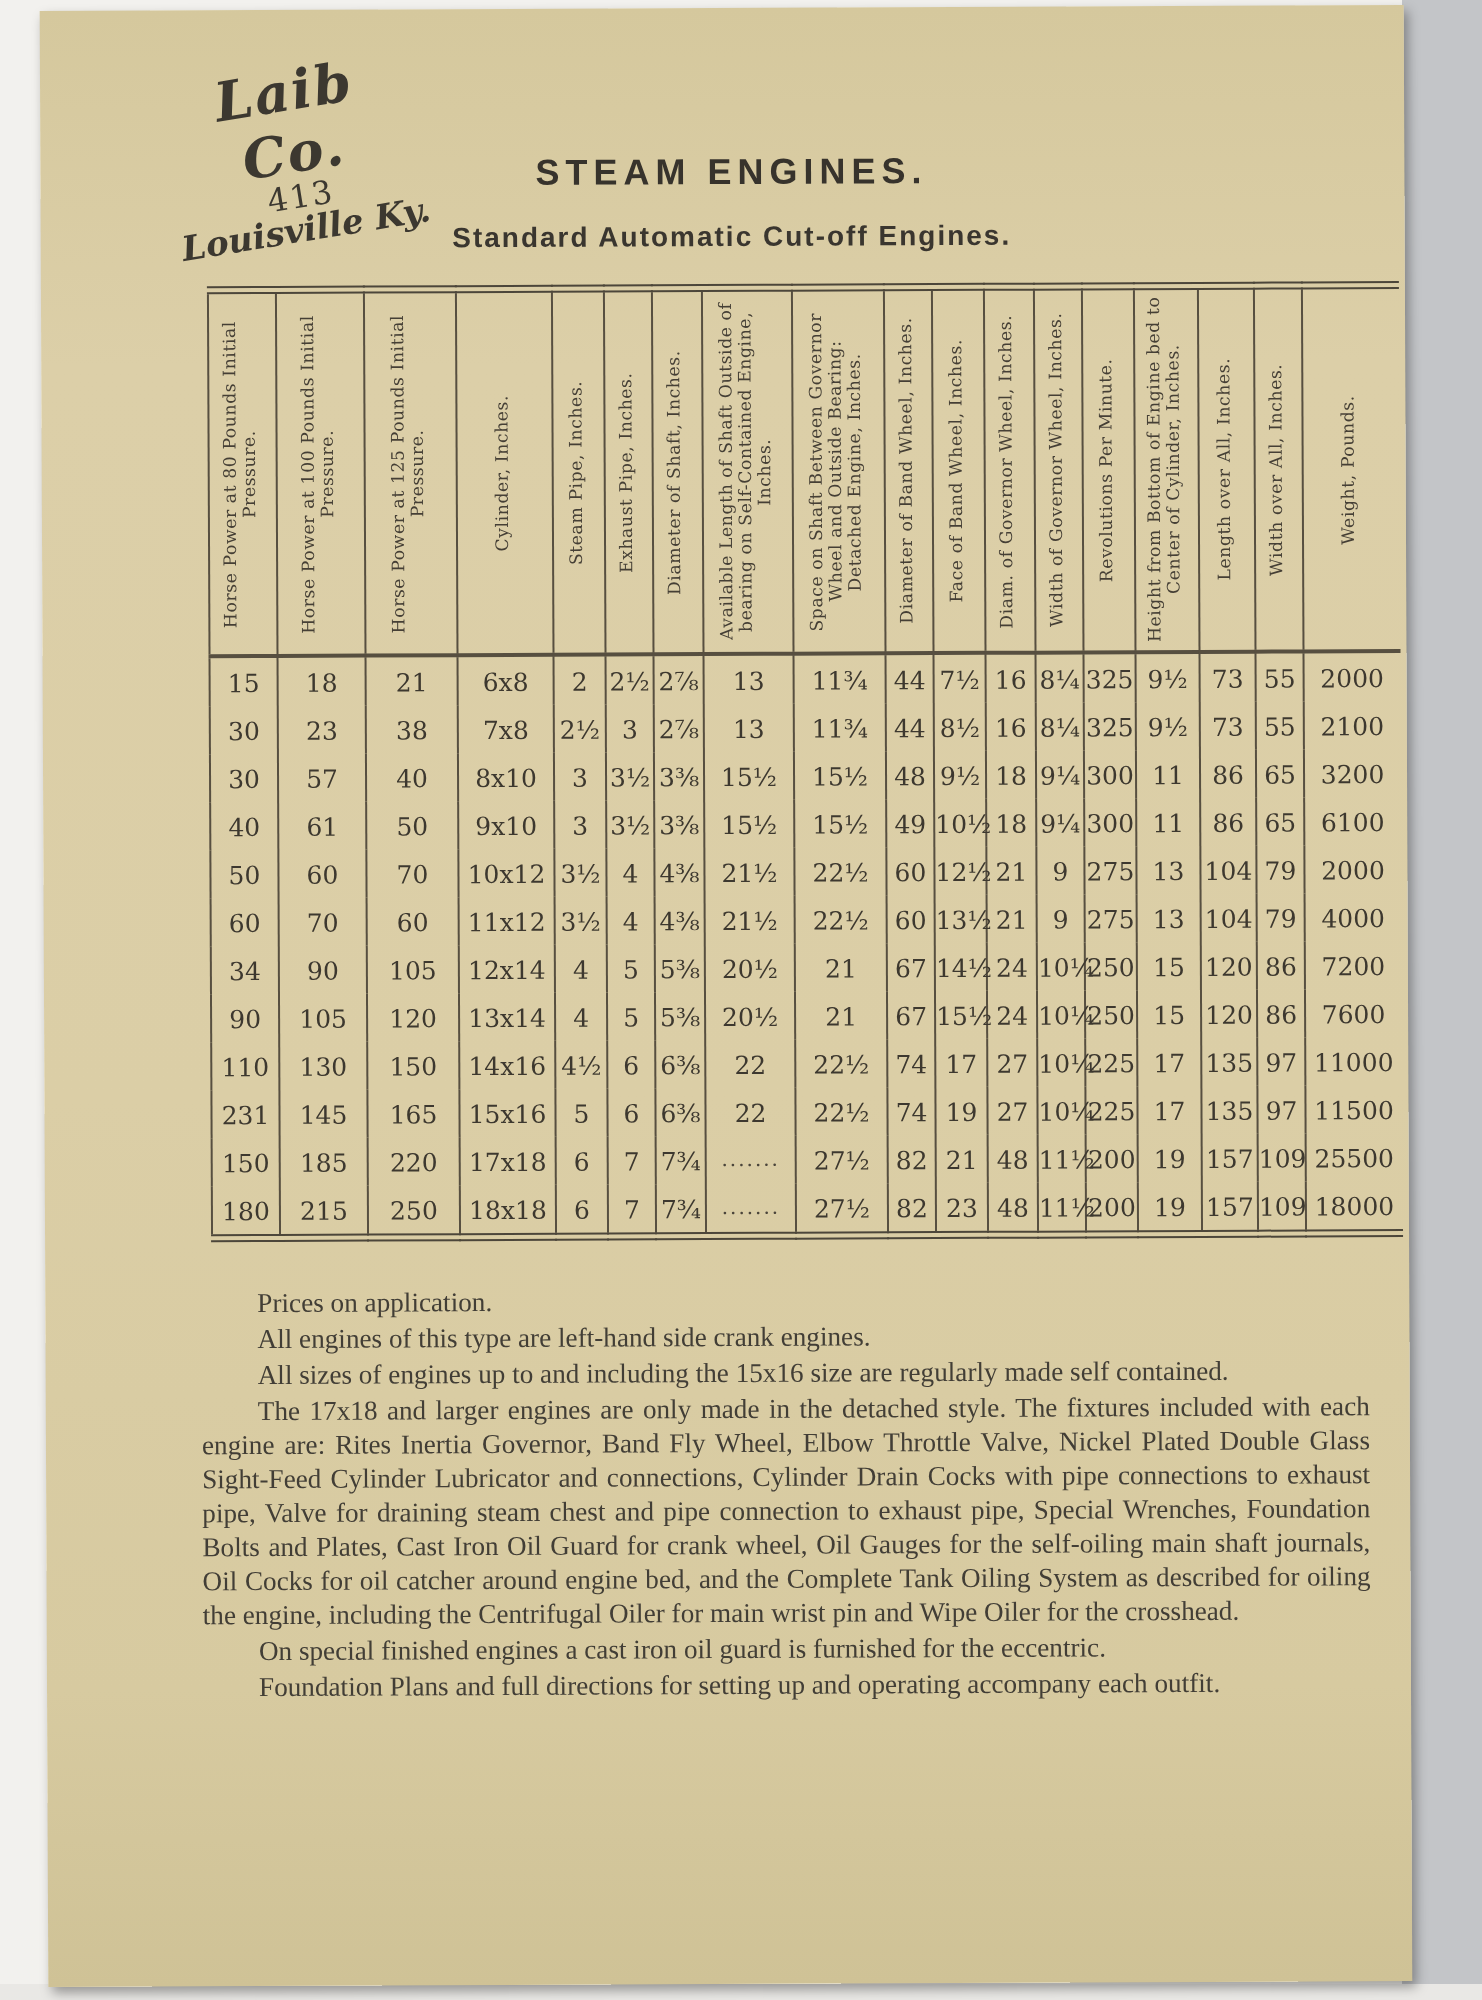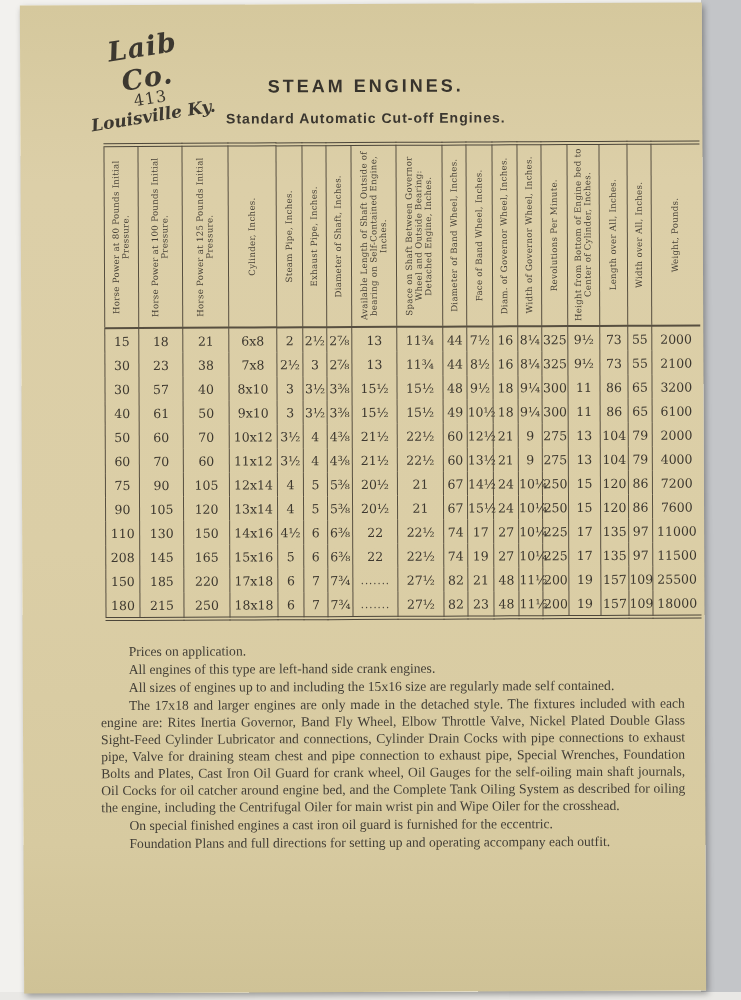--- a/index.html
+++ b/index.html
@@ -267,21 +267,21 @@
             <td>13½</td>
             <td>21</td>
             <td>9</td>
             <td>275</td>
             <td>13</td>
             <td>104</td>
             <td>79</td>
             <td>4000</td>
           </tr>
           <tr>
-            <td>75</td>
+            <td>34</td>
             <td>90</td>
             <td>105</td>
             <td>12x14</td>
             <td>4</td>
             <td>5</td>
             <td>5⅜</td>
             <td>20½</td>
             <td>21</td>
             <td>67</td>
             <td>14½</td>
@@ -327,21 +327,21 @@
             <td>17</td>
             <td>27</td>
             <td>10¼</td>
             <td>225</td>
             <td>17</td>
             <td>135</td>
             <td>97</td>
             <td>11000</td>
           </tr>
           <tr>
-            <td>208</td>
+            <td>231</td>
             <td>145</td>
             <td>165</td>
             <td>15x16</td>
             <td>5</td>
             <td>6</td>
             <td>6⅜</td>
             <td>22</td>
             <td>22½</td>
             <td>74</td>
             <td>19</td>

